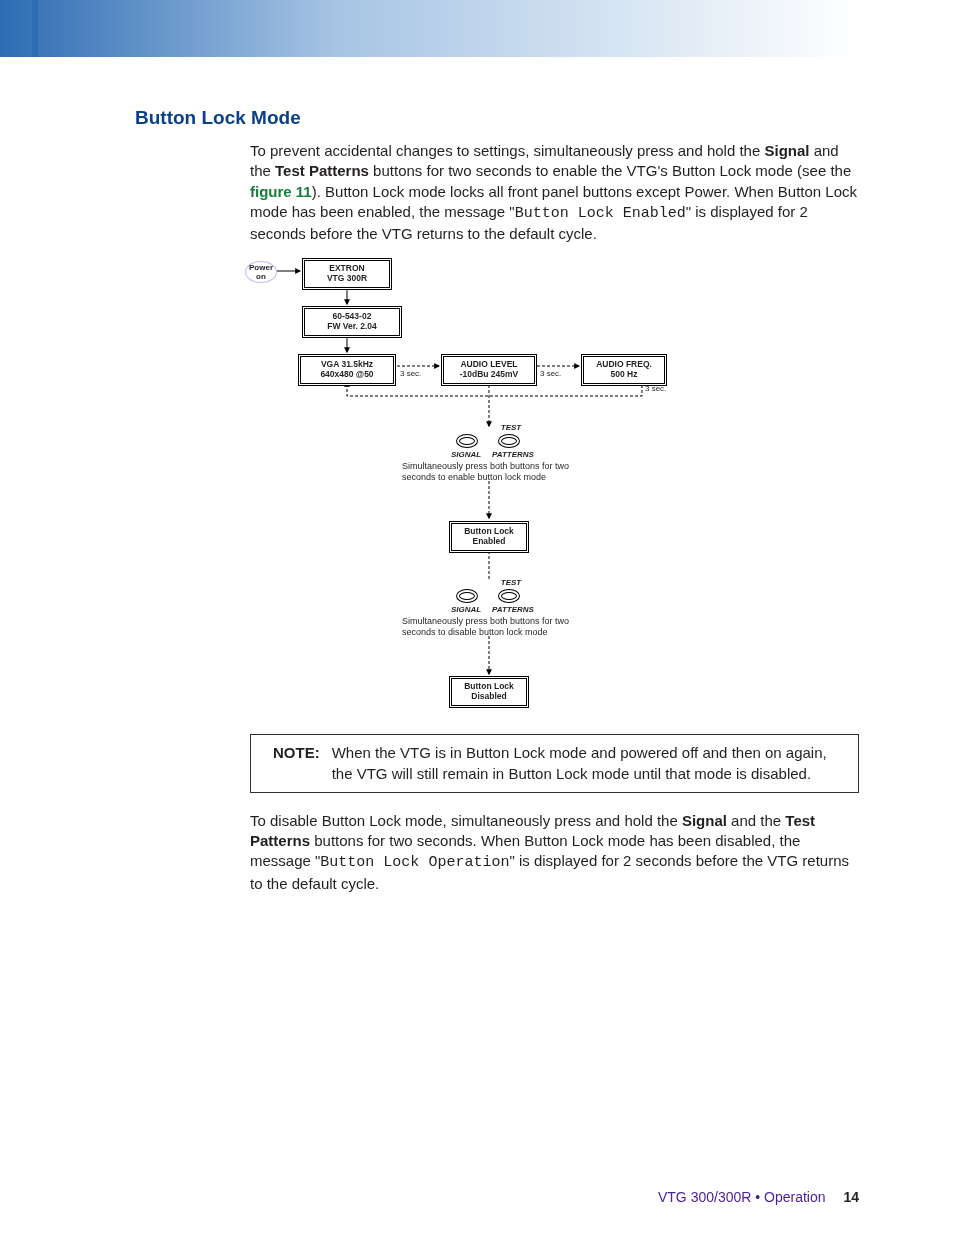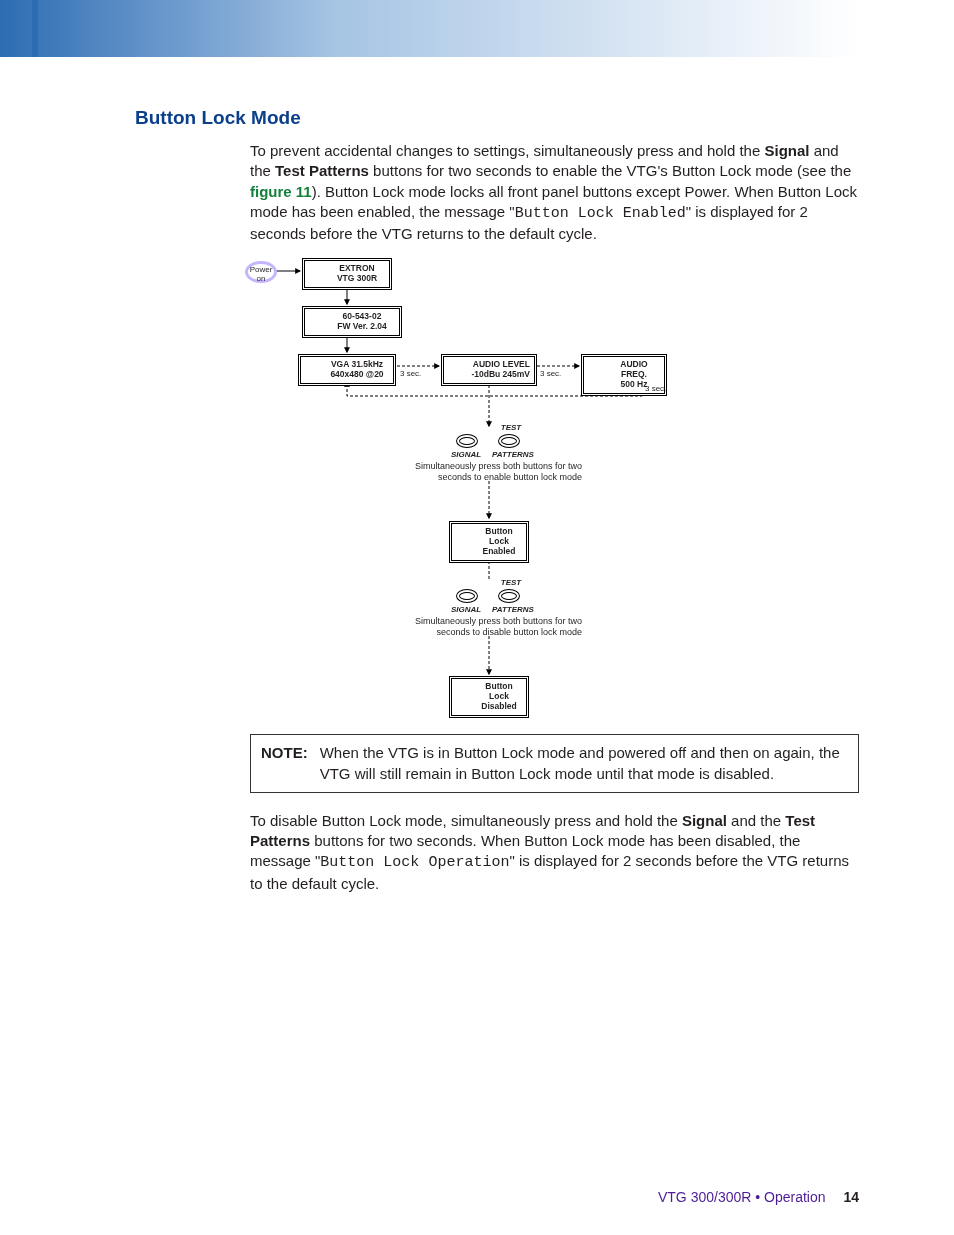--- a/index.html
+++ b/index.html
@@ -56,28 +56,28 @@
   .dbox {
     position: absolute;
     background: #fff;
     text-align: center;
     font-size: 8.5px;
     font-weight: bold;
     line-height: 1.15;
     padding: 3px 4px;
     box-sizing: border-box;
   }
-  .dbl { border: 3px double #000; padding-left: 24px; }
+  .dbl { border: 3px double #000; }
   .oval {
     position: absolute;
-    border: 3px solid #c4b5fd;
+    border: 1px solid #c4b5fd;
     border-radius: 50%;
     text-align: center;
     font-size: 8px;
-    font-weight: normal;
+    font-weight: bold;
     line-height: 1.05;
     background: #fff;
     box-sizing: border-box;
   }
   .btn-oval {
     position: absolute;
     width: 22px; height: 14px;
     border: 1.2px solid #000;
     border-radius: 50%;
     background: #fff;
@@ -85,31 +85,31 @@
   }
   .btn-oval::after{
     content:"";
     position:absolute;
     inset:2px;
     border:1px solid #000;
     border-radius:50%;
   }
   .tiny { position: absolute; font-size: 8px; font-weight: bold; text-align: center; font-style: italic; }
   .tinyr { position: absolute; font-size: 8px; text-align: left; }
-  .caption { position: absolute; font-size: 9px; text-align: right; line-height: 1.2; }
+  .caption { position: absolute; font-size: 9px; text-align: left; line-height: 1.2; }
 
   svg.lines { position: absolute; inset: 0; width: 100%; height: 100%; }
 
   .figcap { font-size: 14px; margin: 6px 0 16px 0; }
   .figcap .fnum { color: #0a3f8a; font-weight: bold; }
   .figcap .ftxt { font-weight: bold; }
 
   .notebox {
     border: 1px solid #333;
-    padding: 8px 10px;
+    padding: 8px 22px;
     font-size: 15px;
     margin: 0 0 18px 0;
     display: flex;
     gap: 12px;
     line-height: 1.35;
   }
   .notebox .nlabel { font-weight: bold; white-space: nowrap; }
 
   .footer {
     position: absolute;
@@ -168,23 +168,23 @@
       <div class="dbox dbl" style="left:60px; top:2px; width:90px;">
         <span>EXTRON</span><br>
         <span>VTG   300R</span>
       </div>
       <div class="dbox dbl" style="left:60px; top:50px; width:100px;">
         <span>60-543-02</span><br>
         <span>FW Ver. 2.04</span>
       </div>
       <div class="dbox dbl" style="left:56px; top:98px; width:98px;">
         <span>VGA  31.5kHz</span><br>
-        <span>640x480 @20</span>
-      </div>
-      <div class="dbox dbl" style="left:199px; top:98px; width:96px;text-align:right;">
+        <span>640x480 @50</span>
+      </div>
+      <div class="dbox dbl" style="left:199px; top:98px; width:96px;">
         <span>AUDIO LEVEL</span><br>
         <span>-10dBu  245mV</span>
       </div>
       <div class="dbox dbl" style="left:339px; top:98px; width:86px;">
         <span>AUDIO FREQ.</span><br>
         <span>500 Hz</span>
       </div>
 
       <div class="tinyr" style="left:158px; top:113px;">3 sec.</div>
       <div class="tinyr" style="left:298px; top:113px;">3 sec.</div>

